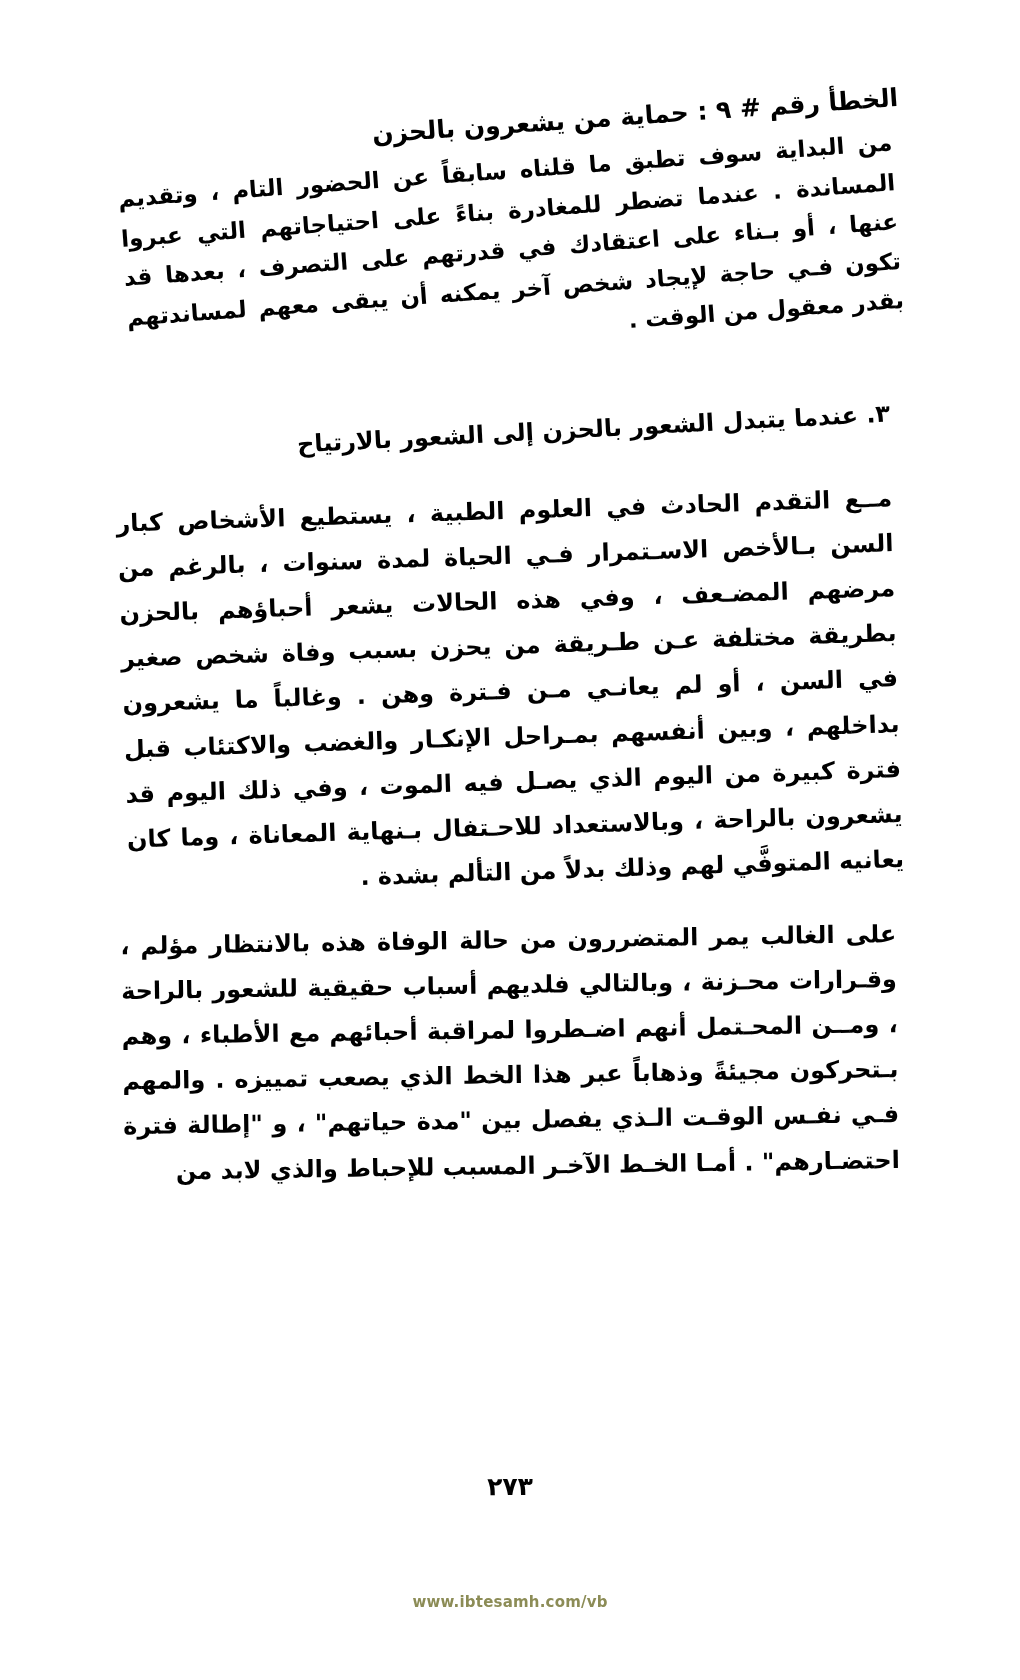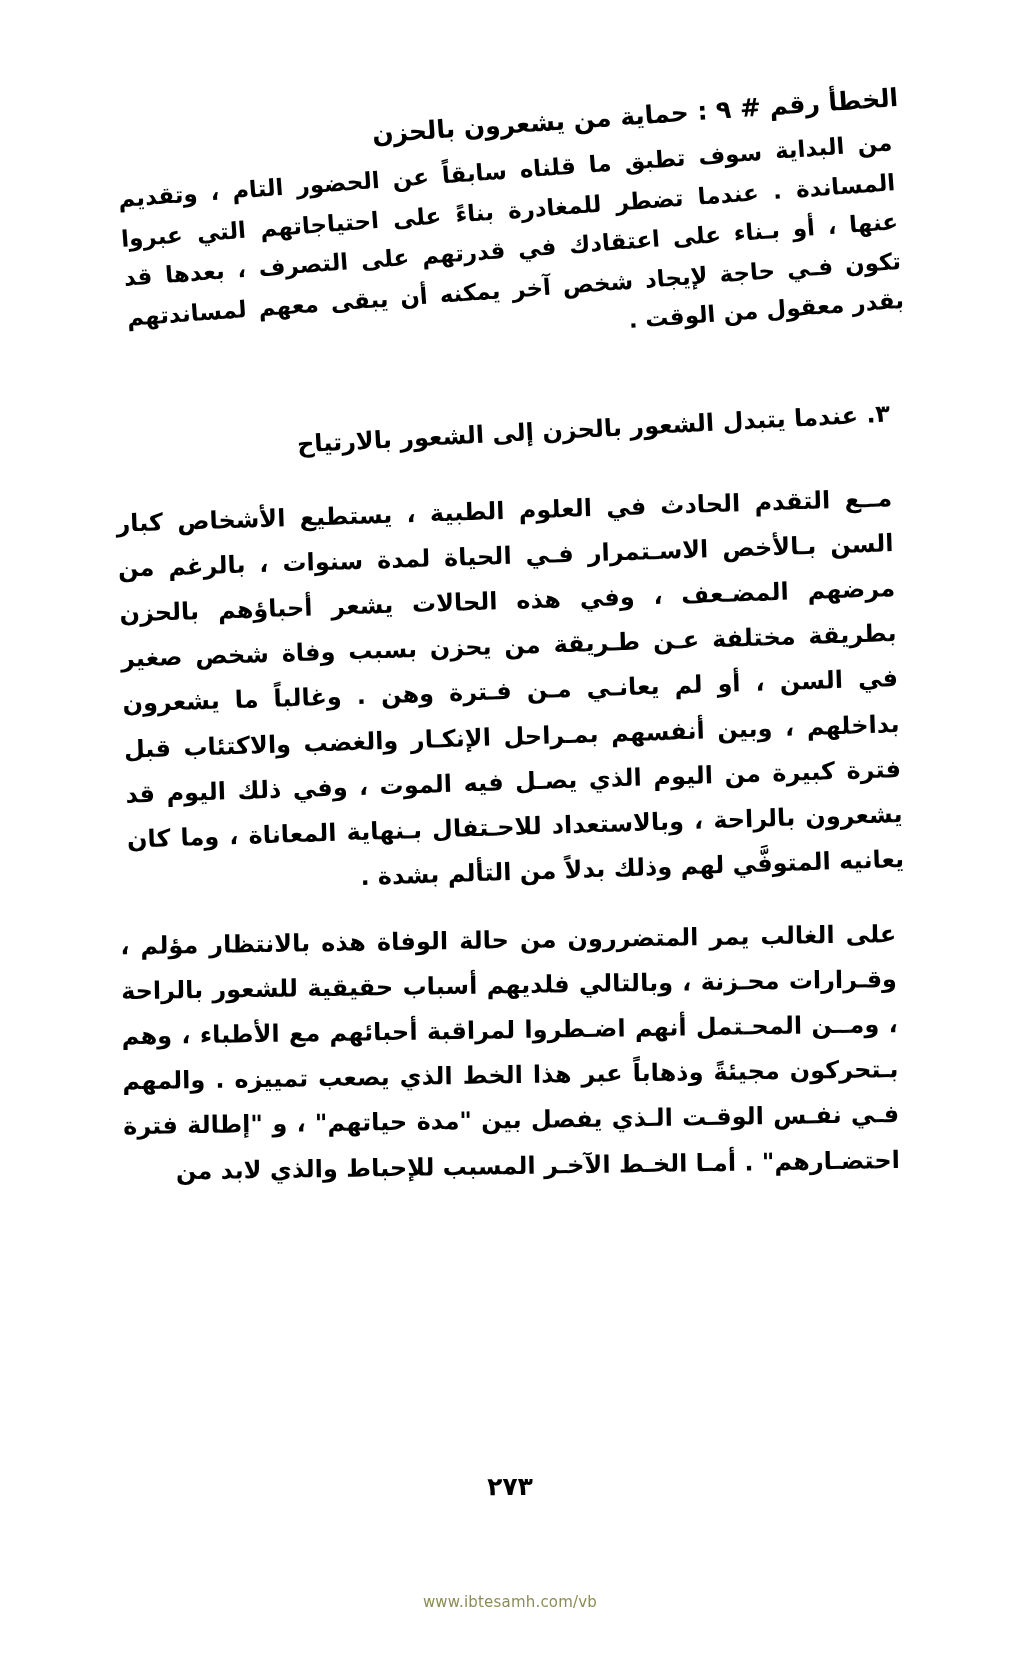--- a/index.html
+++ b/index.html
@@ -109,21 +109,21 @@
 
   
   .footer-watermark {
     position: absolute;
     left: 0;
     right: 0;
     top: 1593px;
     text-align: center;
     direction: ltr;
     font-size: 15px;
-    font-weight: 400;
+    font-weight: 700;
     font-family: "DejaVu Sans", sans-serif;
     color: #8c8c56;
     letter-spacing: 0.2px;
   }
 </style>
 </head>
 <body>
 
 <div class="page">
 

